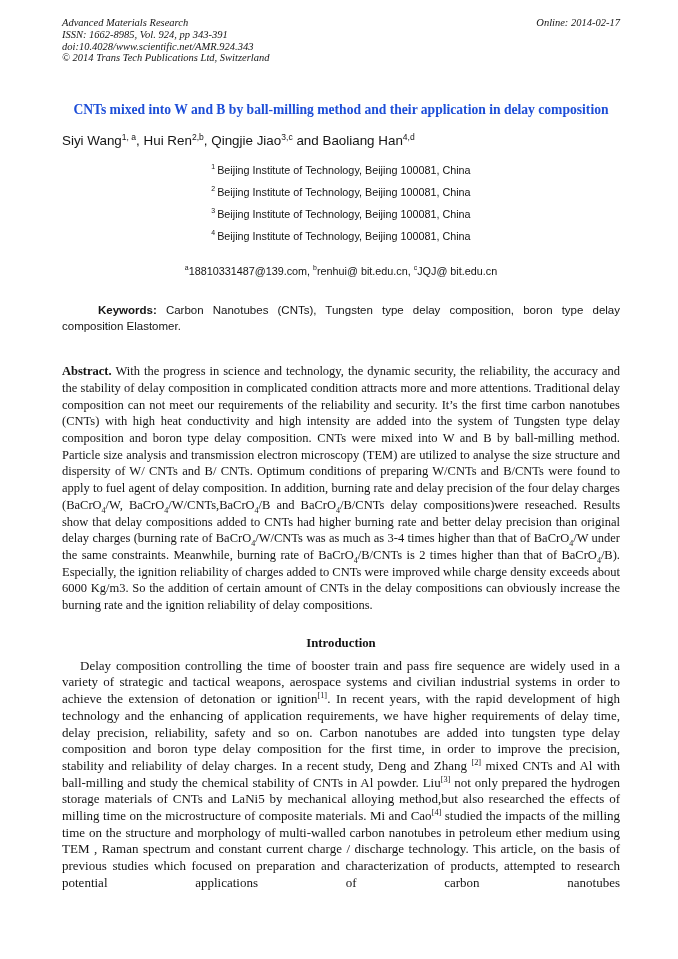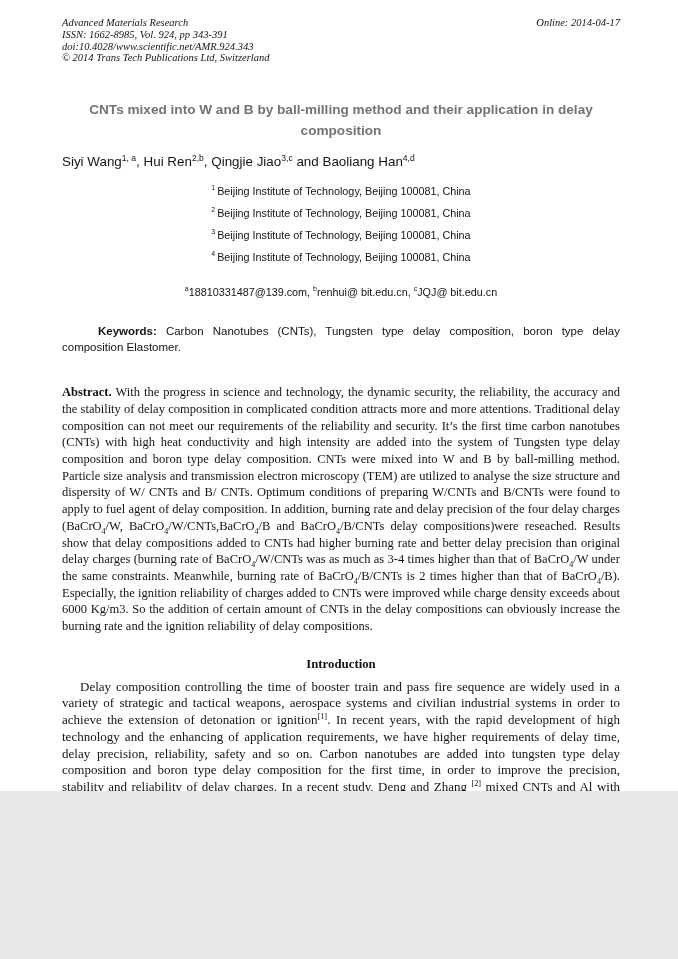--- a/index.html
+++ b/index.html
@@ -3,21 +3,21 @@
 <meta charset="utf-8">
 <style>
   html, body {
     margin: 0;
     padding: 0;
     background: #e8e8e8;
   }
   .page {
     position: relative;
     width: 678px;
-    height: 791px;
+    height: 959px;
     margin: 0 auto;
     background: #ffffff;
     box-sizing: border-box;
     padding: 17px 58px 0 62px;
     color: #141414;
     overflow: hidden;
   }
   
   .page-header {
     display: flex;
@@ -27,25 +27,25 @@
     font-style: italic;
     font-size: 10.5px;
     line-height: 11.8px;
   }
   .header-left div { white-space: nowrap; }
   .header-right { white-space: nowrap; }
   
   .paper-title {
     margin: 35px -8px 0;
     text-align: center;
-    font-family: Liberation Sans, sans-serif;
+    font-family: Liberation Serif, serif;
     font-weight: bold;
     font-size: 13.6px;
     line-height: 21px;
-    color: #737373;
+    color: #1d4ed8;
   }
   .authors {
     margin-top: 12px;
     text-align: left;
     font-family: "Liberation Sans", sans-serif;
     font-size: 13.4px;
     line-height: 18px;
   }
   .affiliations {
     margin-top: 14px;
@@ -112,21 +112,21 @@
 
 <div class="page">
 
   <header class="page-header">
     <div class="header-left">
       <div>Advanced Materials Research</div>
       <div>ISSN: 1662-8985, Vol. 924, pp 343-391</div>
       <div>doi:10.4028/www.scientific.net/AMR.924.343</div>
       <div>© 2014 Trans Tech Publications Ltd, Switzerland</div>
     </div>
-    <div class="header-right">Online: 2014-04-17</div>
+    <div class="header-right">Online: 2014-02-17</div>
   </header>
 
   <h1 class="paper-title">CNTs mixed into W and B by ball-milling method and their application in delay composition</h1>
 
   <div class="authors">Siyi Wang<sup>1, a</sup>, Hui Ren<sup>2,b</sup>, Qingjie Jiao<sup>3,c</sup> and Baoliang Han<sup>4,d</sup></div>
 
   <div class="affiliations">
     <div class="affiliation-line"><sup>1 </sup>Beijing Institute of Technology, Beijing 100081, China</div>
     <div class="affiliation-line"><sup>2 </sup>Beijing Institute of Technology, Beijing 100081, China</div>
     <div class="affiliation-line"><sup>3 </sup>Beijing Institute of Technology, Beijing 100081, China</div>

